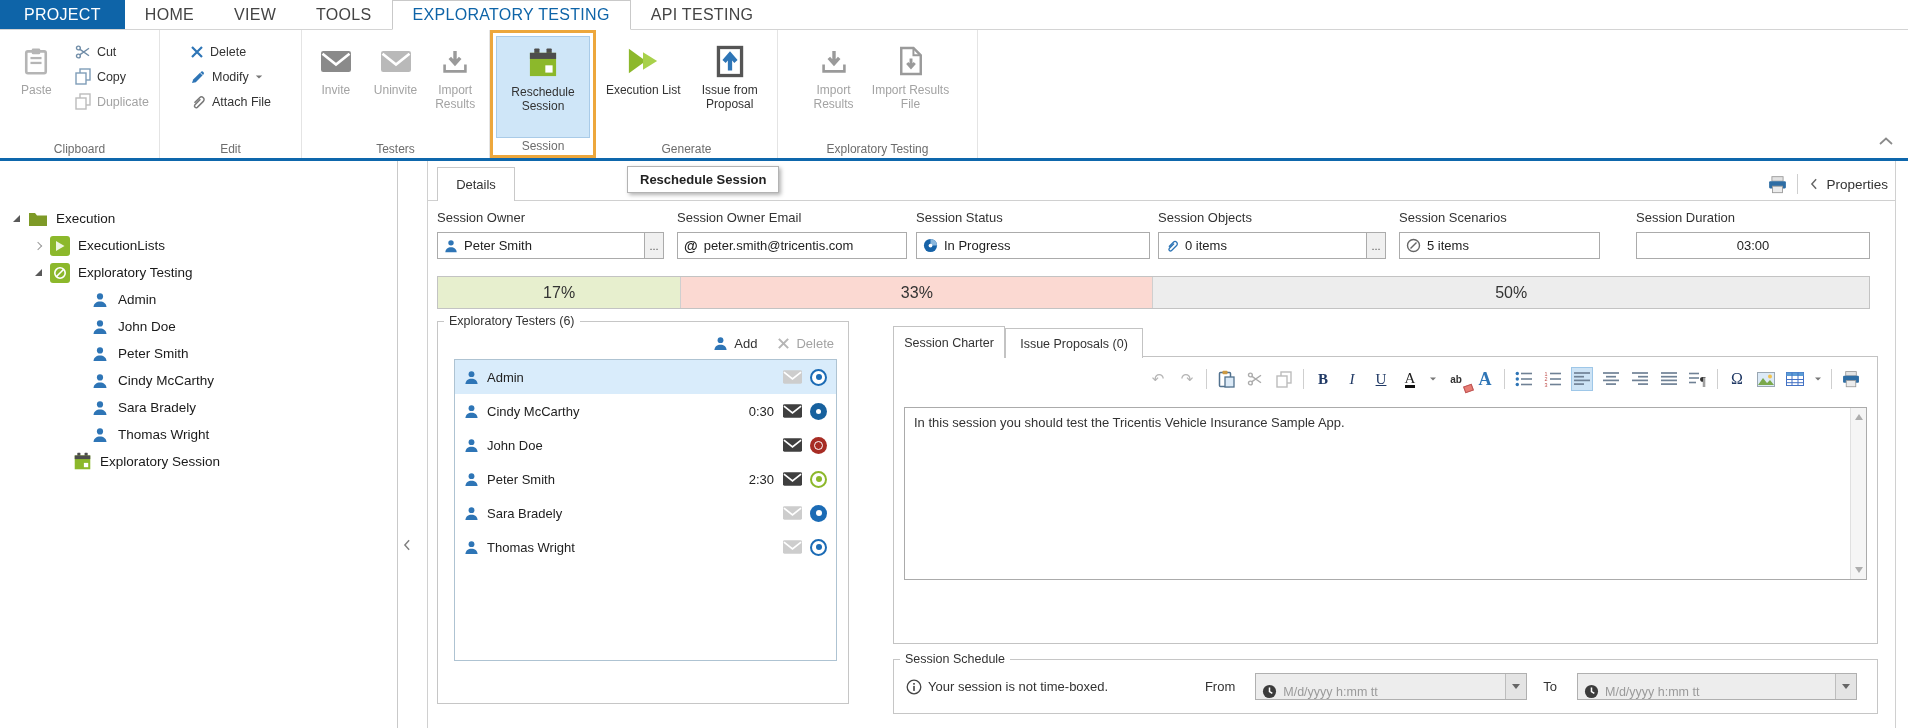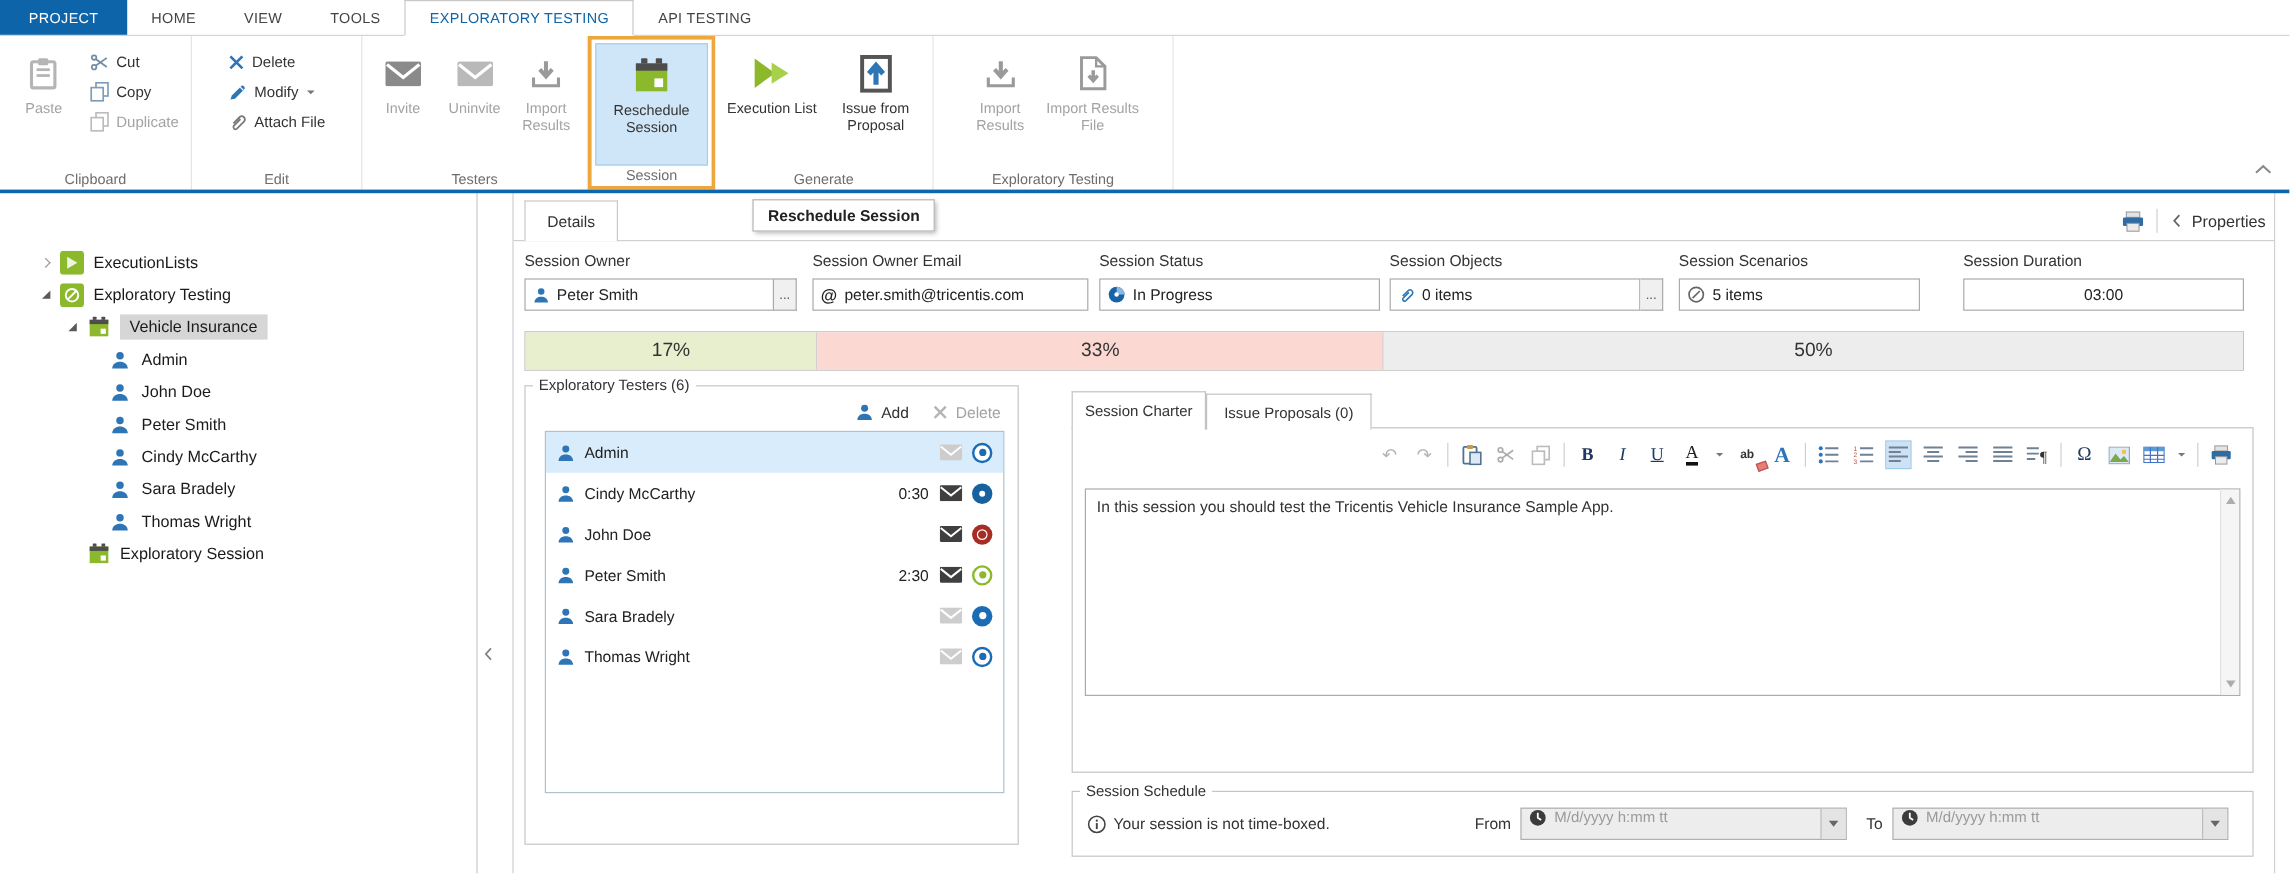--- a/index.html
+++ b/index.html
@@ -1,21 +1,21 @@
 <!DOCTYPE html>
 <html><head>
 <meta charset="utf-8">
 <style>
   * { margin:0; padding:0; box-sizing:border-box; }
   html,body { width:1908px; height:728px; }
   body { position:relative; font-family:"Liberation Sans", sans-serif; background:#fff; color:#333; overflow:hidden; font-size:13px; }
 
   
   .tabbar { position:absolute; top:0; left:0; right:0; height:30px; display:flex; align-items:stretch; border-bottom:1px solid #d4d4d4; background:#fff; z-index:5; }
-  .mtab { display:flex; align-items:center; padding:0 20px; font-size:12px; letter-spacing:.3px; color:#444; cursor:default; }
+  .mtab { display:flex; align-items:center; padding:0 20px; font-size:16px; letter-spacing:.3px; color:#444; cursor:default; }
   .mtab.project { background:#0e64a8; color:#fff; padding:0 24px; }
   .mtab.active { color:#0e64a8; border:1px solid #c9c9c9; border-bottom:1px solid #fff; margin-bottom:-1px; background:#fff; }
   .help-q { position:absolute; top:5px; right:16px; font-size:15px; font-weight:bold; color:#222; }
 
   
   .ribbon { position:absolute; top:30px; left:0; right:0; height:128px; display:flex; align-items:stretch; background:#fff; }
   .rgroup { position:relative; border-right:1px solid #e4e4e4; padding:5px 6px 18px 6px; display:flex; align-items:flex-start; justify-content:center; gap:4px; }
   .glabel { position:absolute; bottom:2px; left:0; right:0; text-align:center; font-size:12px; color:#6d6d6d; }
   .bigbtn { width:62px; min-height:98px; display:flex; flex-direction:column; align-items:center; padding-top:4px; font-size:12px; line-height:14px; text-align:center; color:#333; cursor:default; }
   .bigbtn .ic { height:44px; display:flex; align-items:center; justify-content:center; }
@@ -105,21 +105,21 @@
   .charter-area { position:absolute; left:10px; right:10px; top:50px; height:173px; border:1px solid #ababab; padding:7px 24px 7px 9px; font-size:13px; color:#333; }
   .sbar { position:absolute; top:0; bottom:0; right:0; width:16px; background:#f5f5f5; border-left:1px solid #e0e0e0; }
   .sarrow { position:absolute; left:4px; width:0; height:0; border-left:4.5px solid transparent; border-right:4.5px solid transparent; }
   .sup { top:6px; border-bottom:6px solid #adadad; }
   .sdown { bottom:6px; border-top:6px solid #adadad; }
 
   
   .sched-fs { position:absolute; left:893px; top:652px; width:985px; height:62px; background:#fff; }
   .schedrow { display:flex; align-items:center; padding:7px 20px 0 12px; gap:8px; font-size:13px; }
   .schedrow .info { display:flex; align-items:center; gap:6px; flex:1; }
-  .dtinput { height:27px; background:#ededed; border:1px solid #b0b0b0; display:flex; align-items:flex-start; gap:6px; padding:0 0 0 6px; width:272px; position:relative; }
+  .dtinput { height:27px; background:#ededed; border:1px solid #b0b0b0; display:flex; align-items:flex-end; gap:6px; padding:0 0 0 6px; width:272px; position:relative;margin-left:12px; }
   .dtinput .ph { color:#9a9a9a; font-size:12.5px; flex:1; }
   .ddz { width:21px; align-self:stretch; border-left:1px solid #bdbdbd; display:flex; align-items:center; justify-content:center; background:#e4e4e4; }
   .ddz i { width:0; height:0; border-left:4px solid transparent; border-right:4px solid transparent; border-top:5px solid #666; }
 
   svg.i { display:block; }
 </style>
 </head>
 <body>
 
 <svg width="0" height="0" style="position:absolute">
@@ -456,20 +456,31 @@
 <div class="ribbon-chev">
     <svg class="i" width="16" height="10">
       <use href="#s-chevu" width="16" height="10"></use>
     </svg>
   </div>
 <div class="blueline"></div>
 
 <div class="tooltip">Reschedule Session</div>
 
 <div class="tree">
+  <div class="trow" style="padding-left:10px">
+    <span class="texp">
+        <span class="exp-open"></span>
+      </span>
+    <span class="ticon">
+        <svg class="i" width="20" height="16" style="color:#7e9a27">
+          <use href="#s-folder" width="20" height="16"></use>
+        </svg>
+      </span>
+    <span>Execution</span>
+  </div>
   <div class="trow" style="padding-left:32px">
     <span class="texp">
         <span class="exp-closed"></span>
       </span>
     <span class="ticon">
         <svg class="i" width="20" height="20">
           <use href="#s-execlist" width="20" height="20"></use>
         </svg>
       </span>
     <span>ExecutionLists</span>
@@ -477,31 +488,20 @@
   <div class="trow" style="padding-left:32px">
     <span class="texp">
         <span class="exp-open"></span>
       </span>
     <span class="ticon">
         <svg class="i" width="20" height="20">
           <use href="#s-explore" width="20" height="20"></use>
         </svg>
       </span>
     <span>Exploratory Testing</span>
-  </div>
-  <div class="trow" style="padding-left:54px">
-    <span class="texp">
-        <span class="exp-open"></span>
-      </span>
-    <span class="ticon">
-        <svg class="i" width="19" height="19">
-          <use href="#s-cal" width="19" height="19"></use>
-        </svg>
-      </span>
-    <span class="tsel">Vehicle Insurance</span>
   </div>
   <div class="trow" style="padding-left:90px">
     <span class="ticon">
         <svg class="i" width="16" height="16" style="color:#2e75b6">
           <use href="#s-person" width="16" height="16"></use>
         </svg>
       </span>
     <span>Admin</span>
   </div>
   <div class="trow" style="padding-left:90px">

